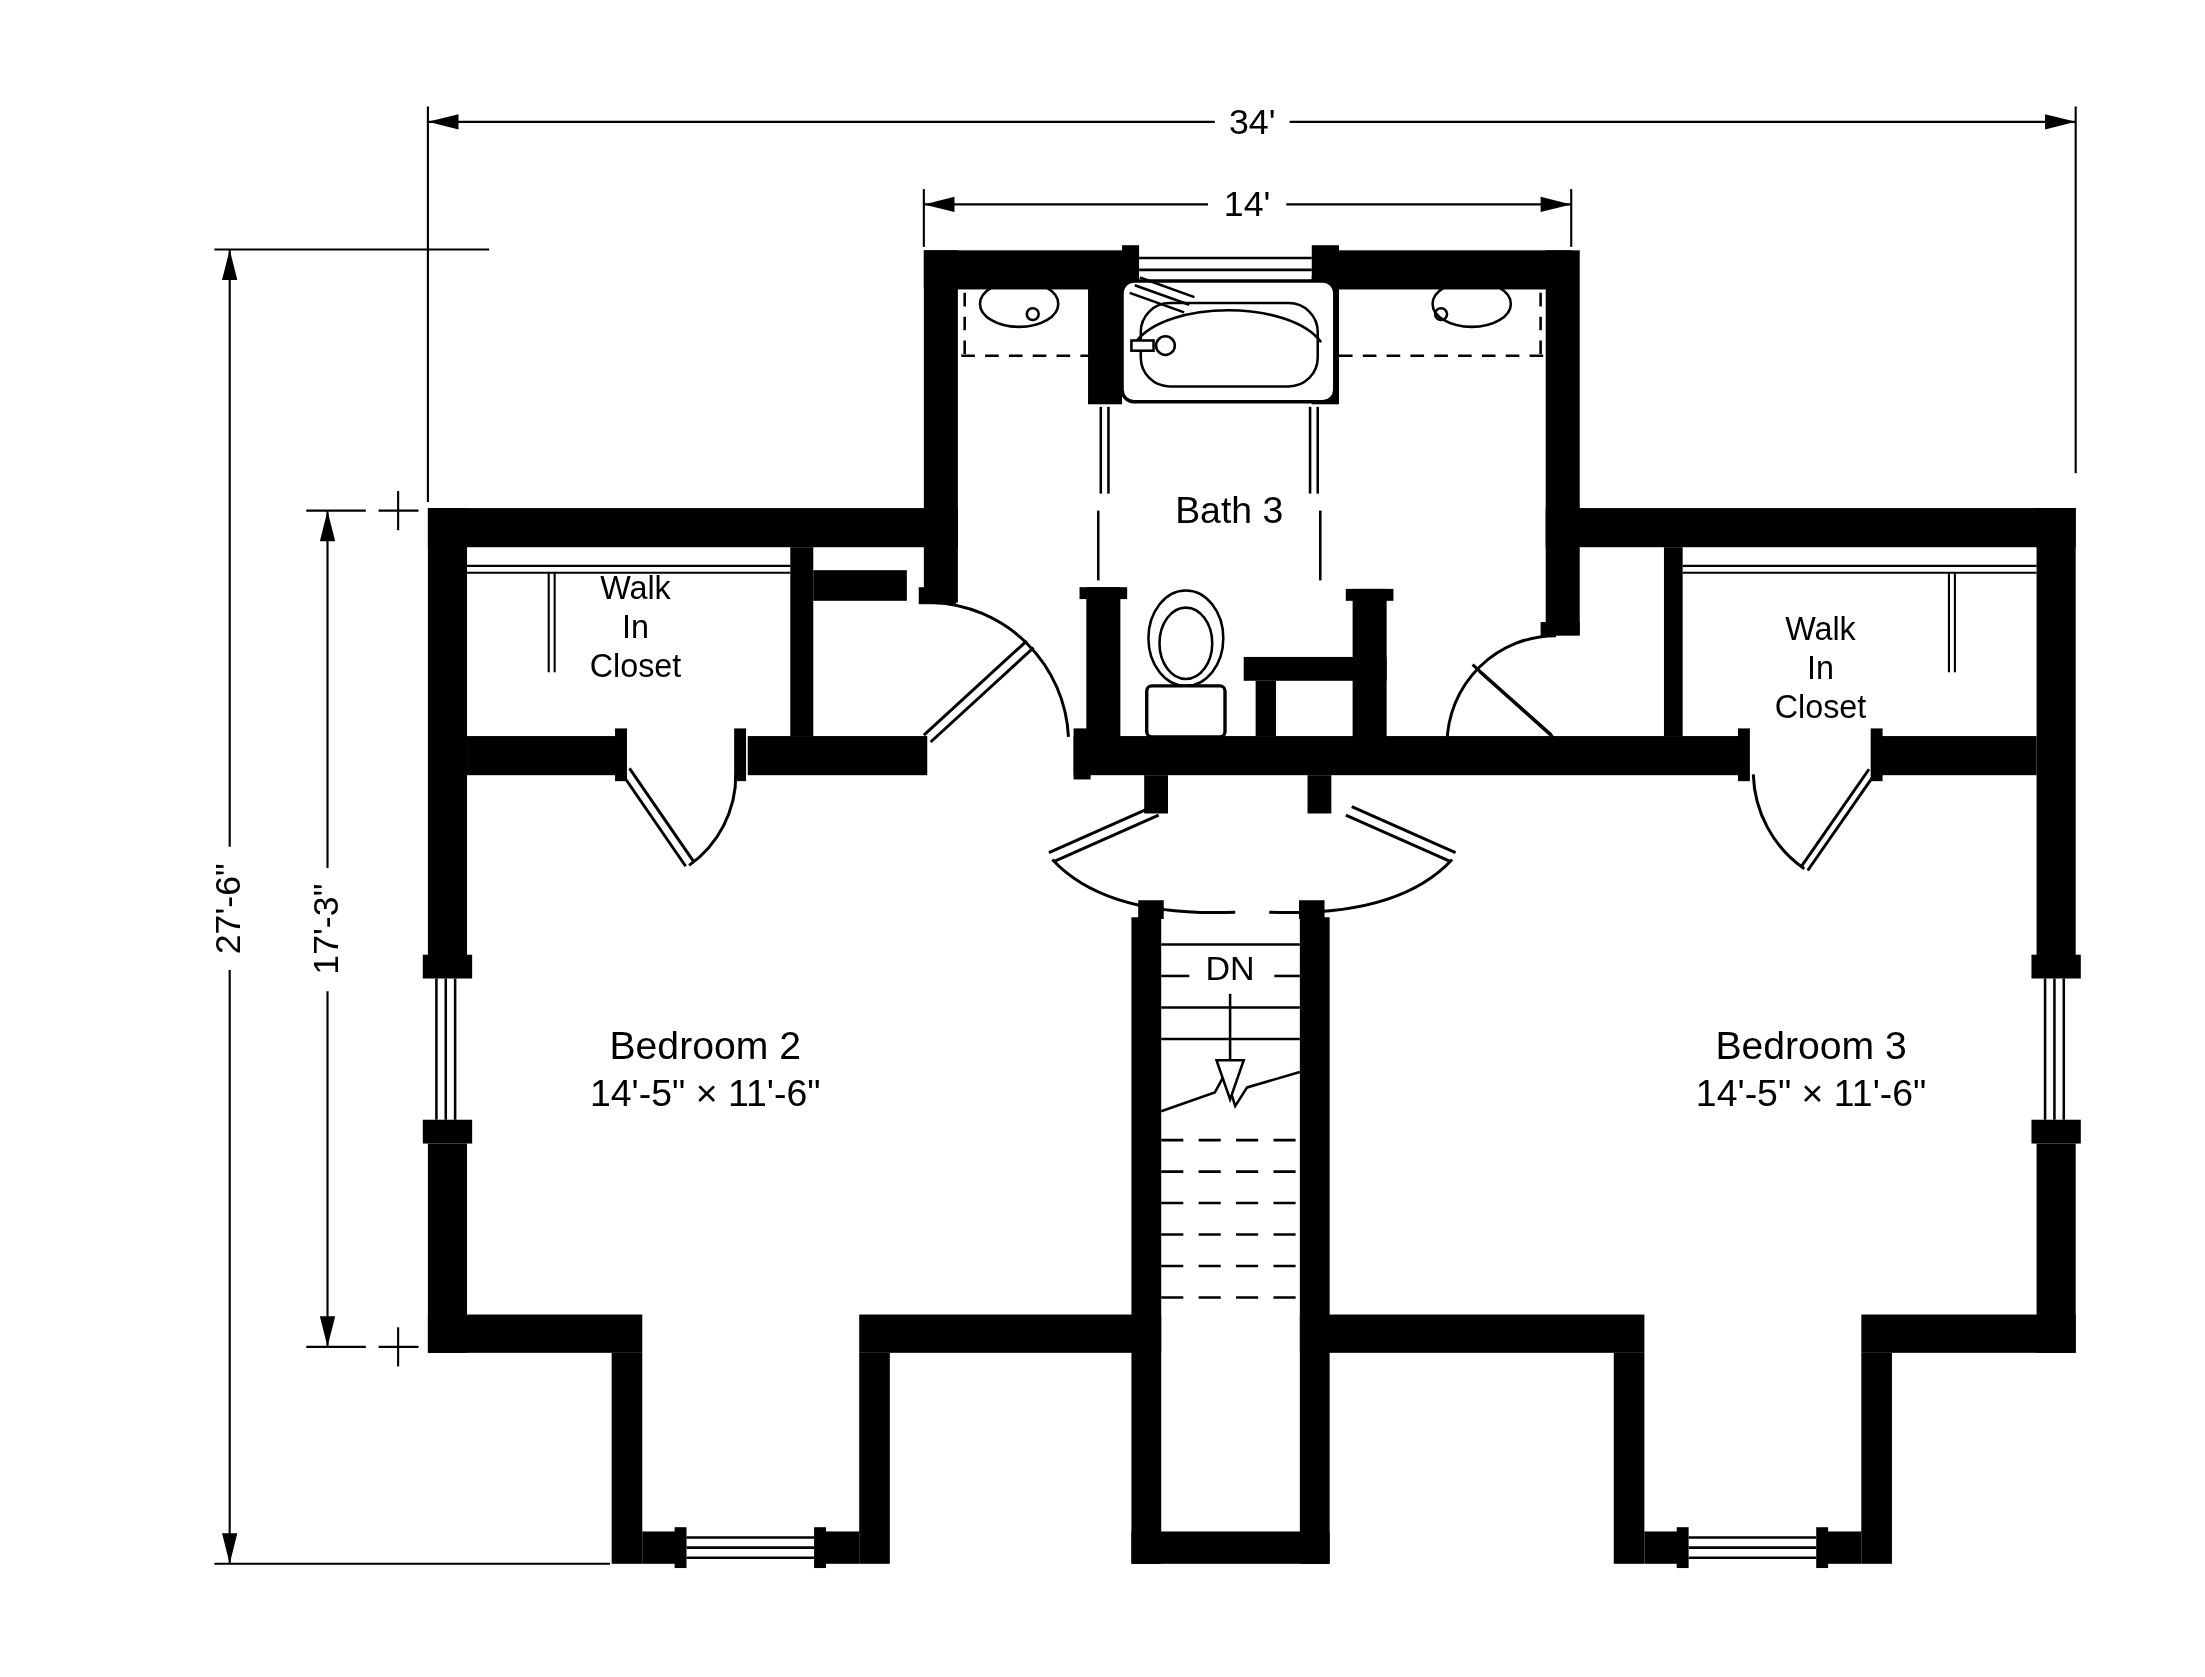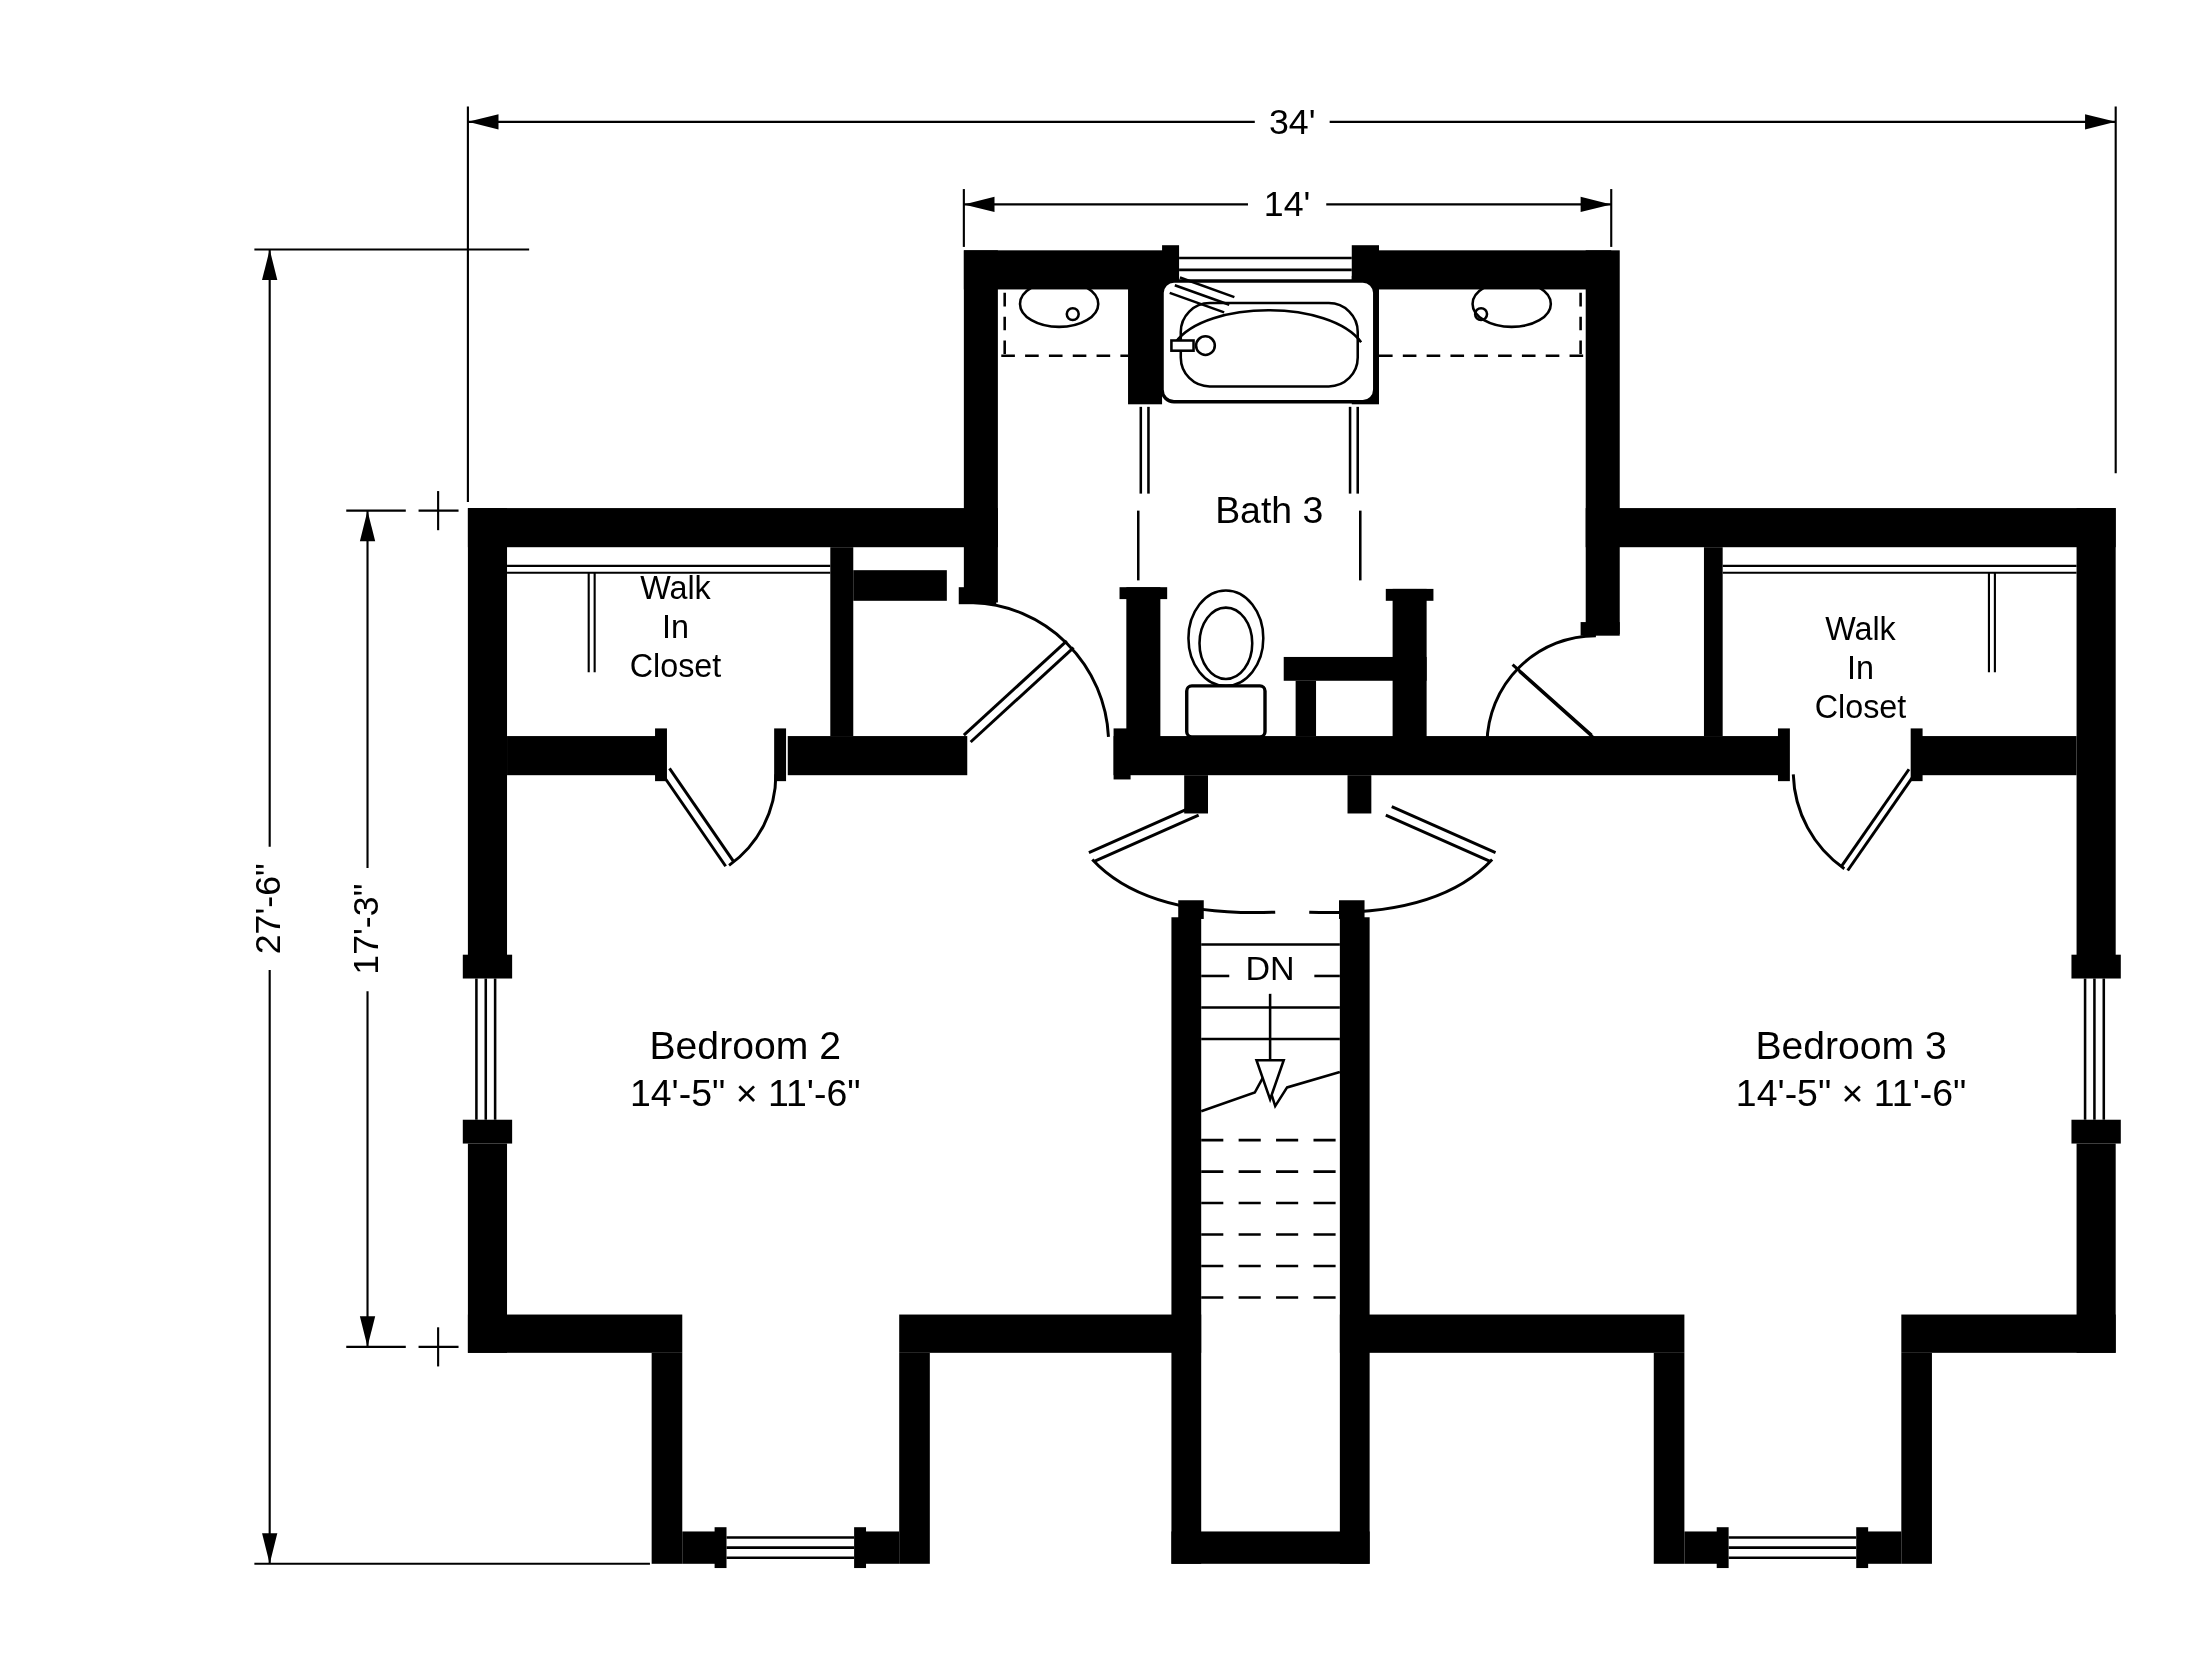--- a/index.html
+++ b/index.html
@@ -1,16 +1,16 @@
 <!DOCTYPE html>
 <html style="font-size:13.6px"><head>
 <meta charset="utf-8">
 <style>
   html,body{margin:0;padding:0;background:#ffffff;}
-  .sheet{width:1875px;height:1678px;background:#fff;position:relative;font-family:"Liberation Sans",sans-serif;padding-left:40px;}
+  .sheet{width:1875px;height:1678px;background:#fff;position:relative;font-family:"Liberation Sans",sans-serif;}
   svg{display:block;}
   .roomlabel{font-family:"Liberation Sans",sans-serif;fill:#000;}
   text{user-select:none;}
 </style>
 </head>
 <body>
 
 <div class="sheet">
 <svg viewBox="0 0 2592 1972" width="2205" height="1678">
 

